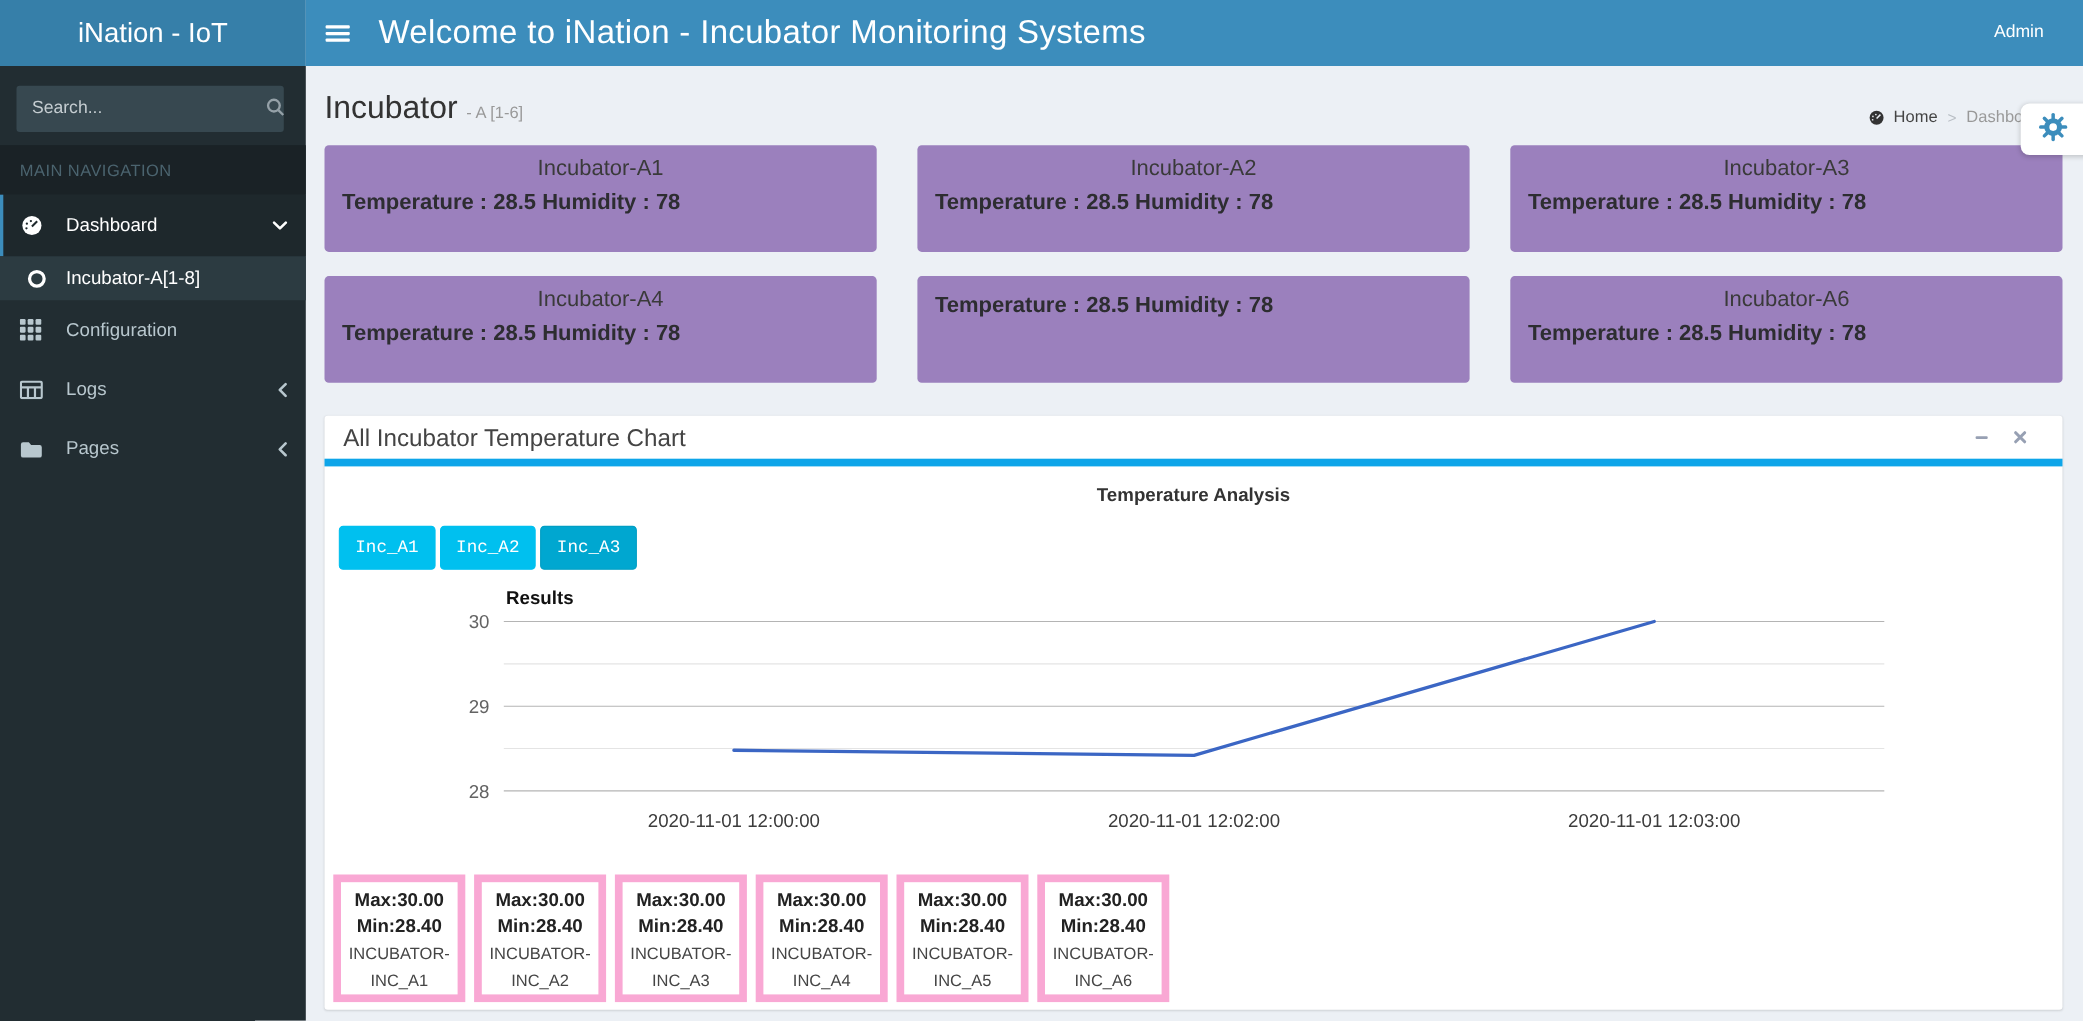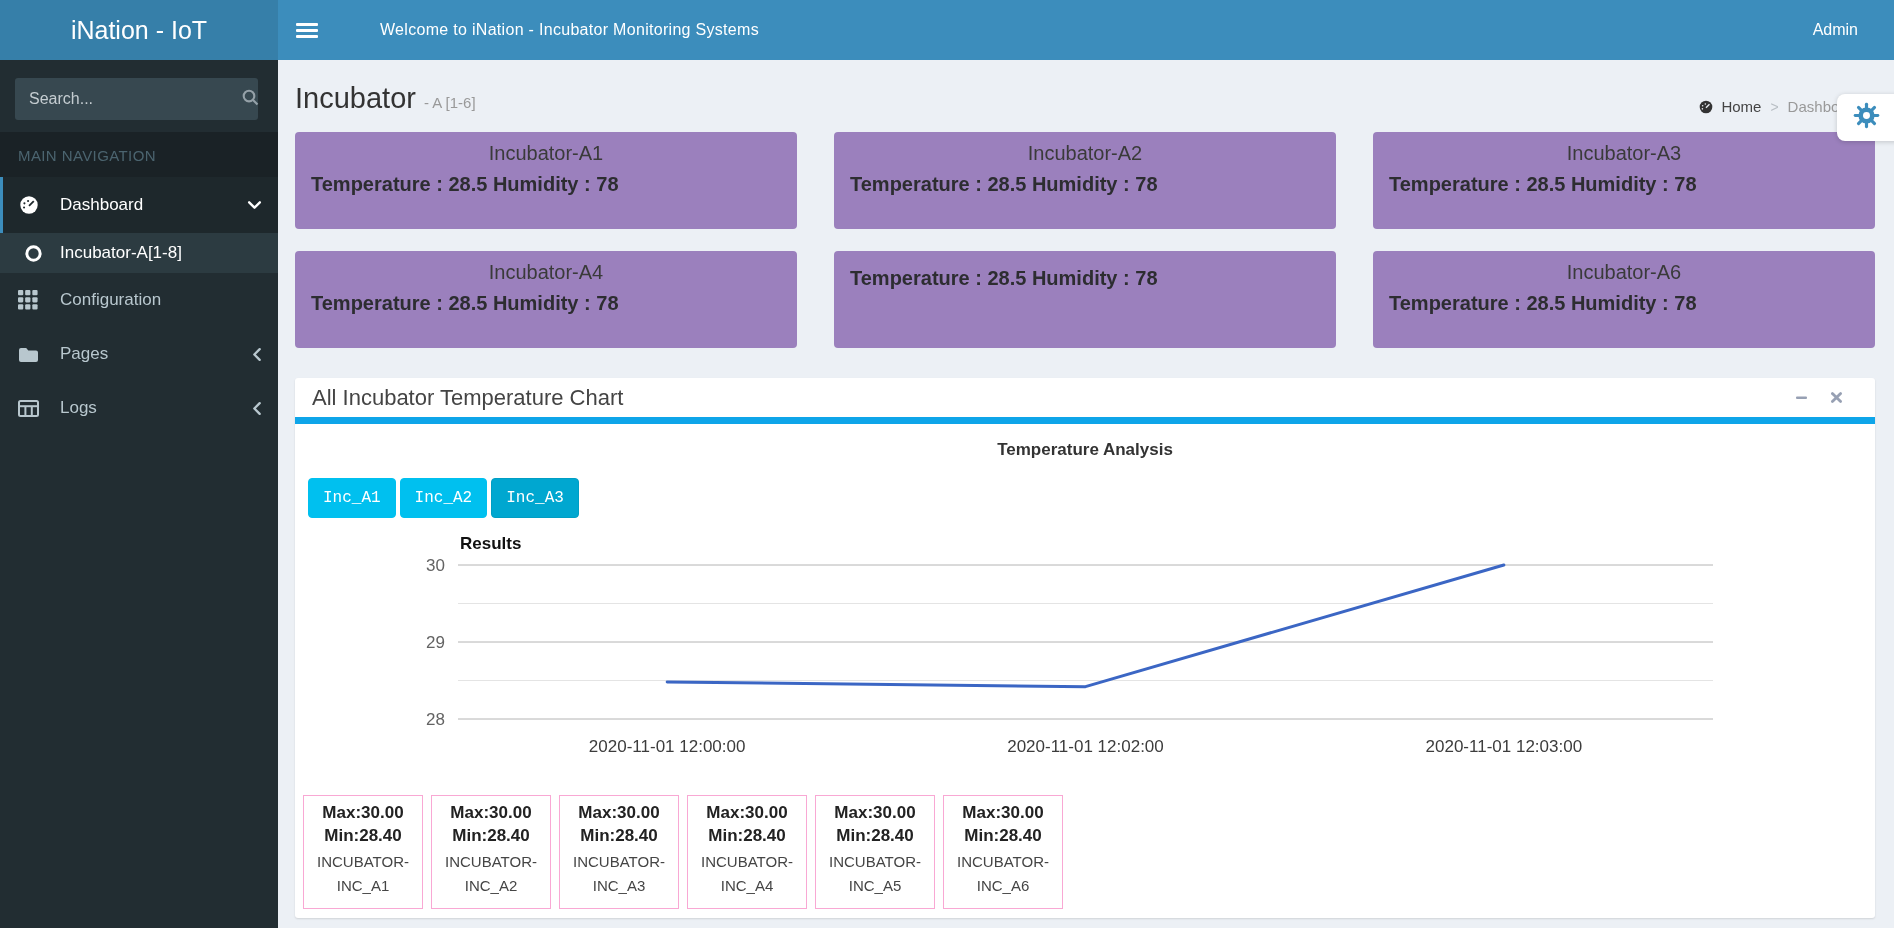--- a/index.html
+++ b/index.html
@@ -13,21 +13,21 @@
     position:absolute; top:0; left:0; width:278px; height:60px;
     background:#367fa9; color:#fff; font-size:25px;
     display:flex; align-items:center; justify-content:center; cursor:pointer;
   }
   .navbar {
     position:absolute; top:0; left:278px; right:0; height:60px;
     background:#3c8dbc; display:flex; align-items:center;
   }
   .hamburger { margin-left:18px; width:22px; cursor:pointer; }
   .hamburger span { display:block; width:22px; height:3px; background:#fff; border-radius:1px; margin:3px 0; }
-  .navbar-title { color:#fff; font-size:16px; margin-left:62px; letter-spacing:0.3px; white-space:nowrap; }
+  .navbar-title { color:#fff; font-size:30px; margin-left:26px; letter-spacing:0.3px; white-space:nowrap; }
   .admin-link { margin-left:auto; margin-right:36px; color:#fff; font-size:16px; cursor:pointer; }
 
   
   .sidebar {
     position:absolute; top:60px; left:0; bottom:0; width:278px;
     background:#222d32; --icon-bg:#222d32;
   }
   .sidebar-search {
     margin:18px 20px 0 15px; height:42px; width:243px;
     background:#374850; border-radius:3px; display:flex; align-items:center;
@@ -93,21 +93,21 @@
     min-width:82px; height:40px; background:#00c0ef; border:1px solid #00c0ef;
     color:#fff; font-size:16px; border-radius:4px; cursor:pointer; font-family:Liberation Mono, monospace; padding:0 14px;
   }
   .inc-btn.active { background:#00a7d0; border-color:#009ec4; }
   .results-label { position:absolute; top:156px; left:165px; font-size:17px; font-weight:bold; color:#111; }
   .chart-svg { position:absolute; top:178px; left:0; }
 
   
   .stats { position:absolute; top:417px; left:8px; display:flex; gap:8px; }
   .stat-cell {
-    width:120px; min-height:114px; background:#fff; border:1px solid #f9a8d4;
+    width:120px; min-height:114px; background:#fff; border:7px solid #f9a8d4;
     text-align:center; padding-top:6px;
   }
   .stat-max, .stat-min { font-size:17px; font-weight:bold; color:#222; line-height:1.35; }
   .stat-name { font-size:15px; color:#454545; line-height:1.6; margin-top:2px; padding:0 4px; }
 
   
   .settings-panel {
     position:absolute; top:94px; right:-10px; width:67px; height:47px;
     background:#fff; border-radius:8px; box-shadow:0 1px 5px rgba(0,0,0,0.18);
     z-index:20; display:flex; align-items:center; justify-content:flex-start;
@@ -183,40 +183,40 @@
               <rect x="6.8" y="13.6" width="5" height="5" rx="1"></rect>
               <rect x="13.6" y="13.6" width="5" height="5" rx="1"></rect>
             </g>
           </svg>
         </span>
         <span>Configuration</span>
       </div>
       <div class="menu-item">
         <span class="mi-icon">
           <svg width="21" height="17" viewBox="0 0 21 17">
-            <path d="M1 4 a2 2 0 0 1 2 -2 h5.2 l2.1 2.6 h7.7 a2 2 0 0 1 2 2 v7.4 a2 2 0 0 1 -2 2 h-15 a2 2 0 0 1 -2 -2 z" fill="currentColor"></path>
-          </svg>
-        </span>
-        <span>Pages</span>
-        <span class="chevron">
-          <svg width="10" height="15" viewBox="0 0 9 14">
-            <polyline points="7,2 2,7 7,12" fill="none" stroke="currentColor" stroke-width="2.2" stroke-linecap="round" stroke-linejoin="round"></polyline>
-          </svg>
-        </span>
-      </div>
-      <div class="menu-item">
-        <span class="mi-icon">
-          <svg width="21" height="17" viewBox="0 0 21 17">
             <rect x="1" y="1" width="19" height="15" rx="1.5" fill="none" stroke="currentColor" stroke-width="2"></rect>
             <line x1="1" y1="6.2" x2="20" y2="6.2" stroke="currentColor" stroke-width="2"></line>
             <line x1="7.4" y1="6.2" x2="7.4" y2="16" stroke="currentColor" stroke-width="2"></line>
             <line x1="13.8" y1="6.2" x2="13.8" y2="16" stroke="currentColor" stroke-width="2"></line>
           </svg>
         </span>
         <span>Logs</span>
+        <span class="chevron">
+          <svg width="10" height="15" viewBox="0 0 9 14">
+            <polyline points="7,2 2,7 7,12" fill="none" stroke="currentColor" stroke-width="2.2" stroke-linecap="round" stroke-linejoin="round"></polyline>
+          </svg>
+        </span>
+      </div>
+      <div class="menu-item">
+        <span class="mi-icon">
+          <svg width="21" height="17" viewBox="0 0 21 17">
+            <path d="M1 4 a2 2 0 0 1 2 -2 h5.2 l2.1 2.6 h7.7 a2 2 0 0 1 2 2 v7.4 a2 2 0 0 1 -2 2 h-15 a2 2 0 0 1 -2 -2 z" fill="currentColor"></path>
+          </svg>
+        </span>
+        <span>Pages</span>
         <span class="chevron">
           <svg width="10" height="15" viewBox="0 0 9 14">
             <polyline points="7,2 2,7 7,12" fill="none" stroke="currentColor" stroke-width="2.2" stroke-linecap="round" stroke-linejoin="round"></polyline>
           </svg>
         </span>
       </div>
     </div>
 </div>
 
 <div class="content-header">

